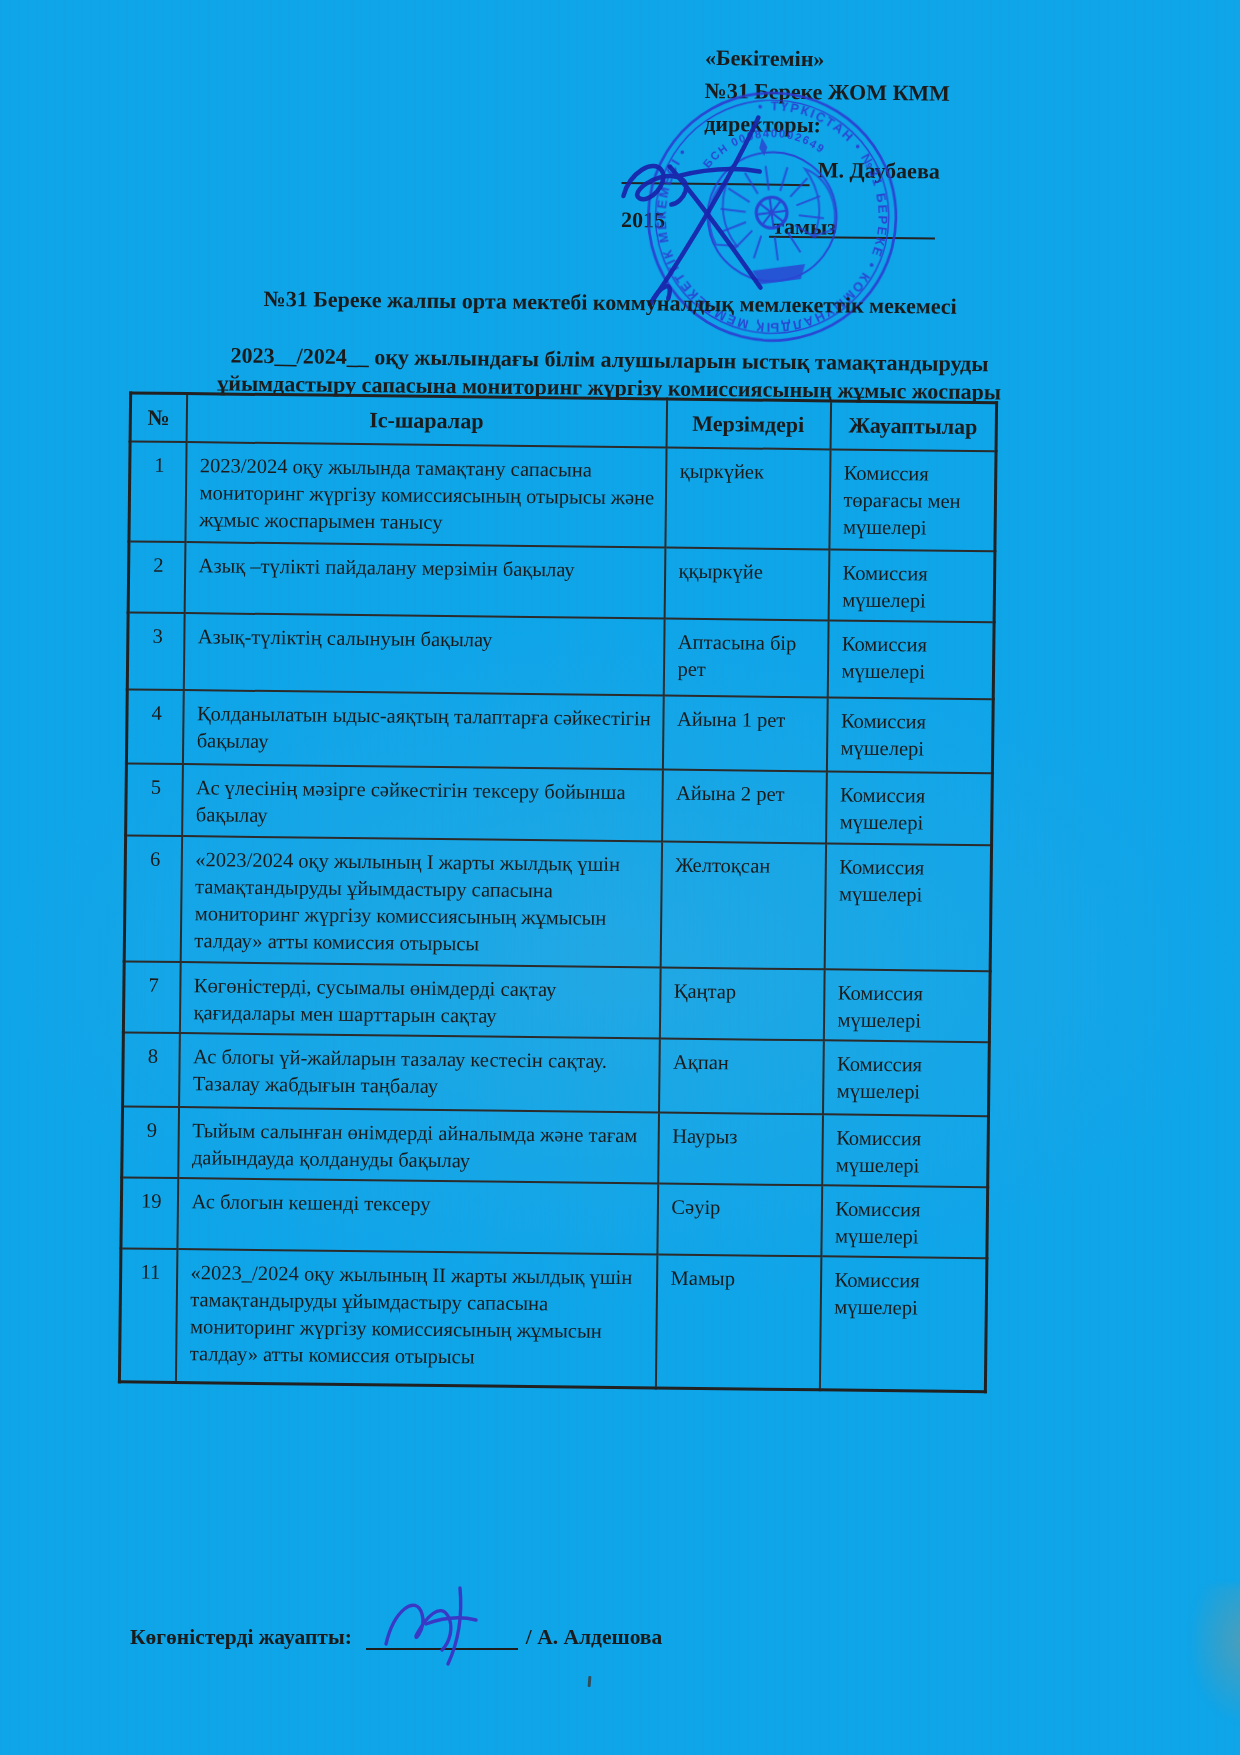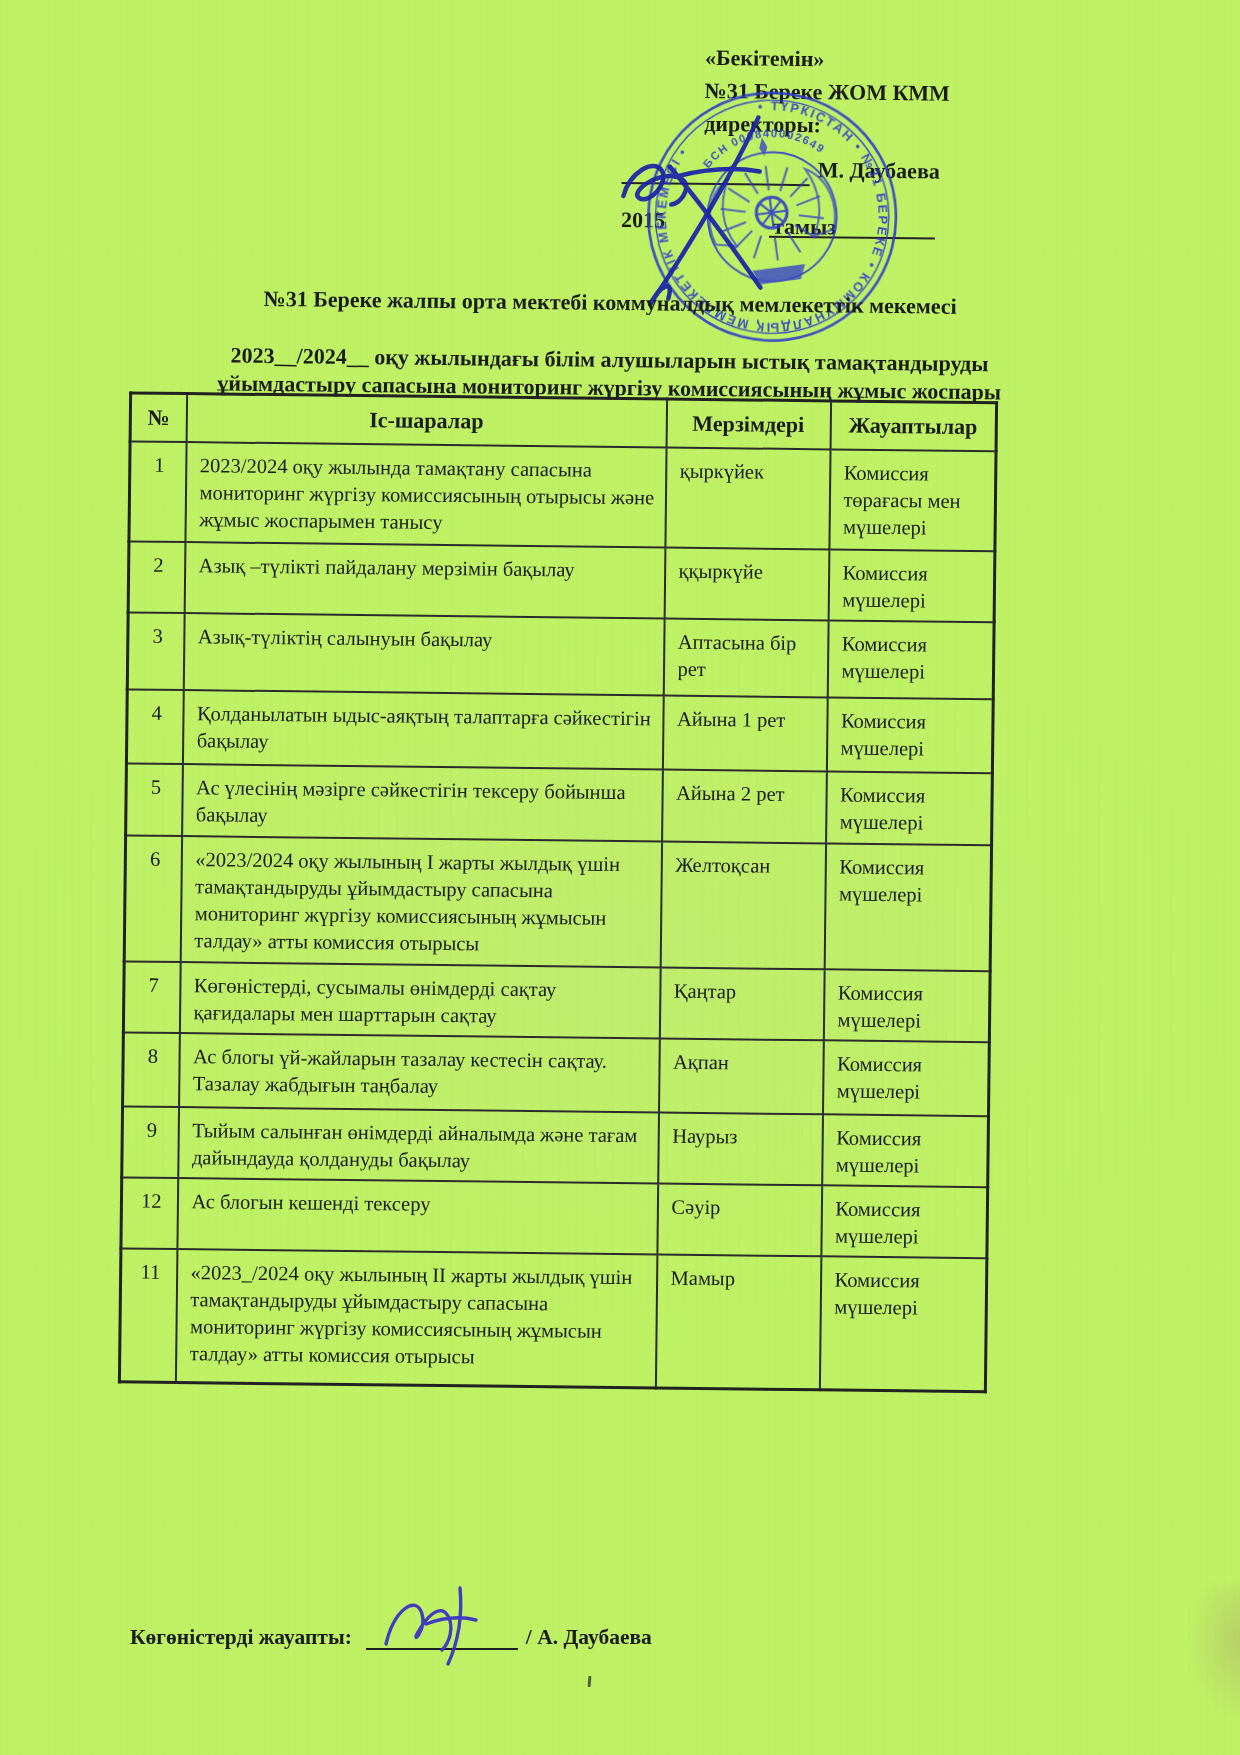--- a/index.html
+++ b/index.html
@@ -1,19 +1,19 @@
 <!DOCTYPE html>
 <html><head>
 <meta charset="utf-8">
 <style>
   html,body{margin:0;padding:0;}
   .page{
     position:relative;
     width:1240px;height:1755px;
-    background:#bef264;
+    background:#0ea5e9;
     font-family:"Liberation Serif","DejaVu Serif",serif;
     color:#1b1b1b;
     overflow:hidden;
   }
   .texture{
     position:absolute;inset:0;
     background:
       repeating-linear-gradient(90deg, rgba(120,110,100,0.018) 0 2px, transparent 2px 9px),
       radial-gradient(ellipse 900px 500px at 50% 55%, rgba(200,195,185,0.10), transparent 70%);
     pointer-events:none;
@@ -236,38 +236,38 @@
           <td>Ақпан</td>
           <td>Комиссия мүшелері</td>
         </tr>
         <tr>
           <td class="c-num">9</td>
           <td>Тыйым салынған өнімдерді айналымда және тағам дайындауда қолдануды бақылау</td>
           <td>Наурыз</td>
           <td>Комиссия мүшелері</td>
         </tr>
         <tr>
-          <td class="c-num">12</td>
+          <td class="c-num">19</td>
           <td>Ас блогын кешенді тексеру</td>
           <td>Сәуір</td>
           <td>Комиссия мүшелері</td>
         </tr>
         <tr>
           <td class="c-num">11</td>
           <td>«2023_/2024 оқу жылының II жарты жылдық үшін тамақтандыруды ұйымдастыру сапасына мониторинг жүргізу комиссиясының жұмысын талдау» атты комиссия отырысы</td>
           <td>Мамыр</td>
           <td>Комиссия мүшелері</td>
         </tr>
       </tbody>
     </table>
   </div>
 
   <div class="footer-row">
     <span>Көгөністерді жауапты:</span><span class="f-line"></span><span>/</span>
-    <span>А. Даубаева</span>
+    <span>А. Алдешова</span>
     <svg class="f-sign-svg" width="170" height="90" viewBox="0 0 170 90">
       <g stroke="#3c34c4" stroke-width="3.4" fill="none" stroke-linecap="round" opacity="0.95">
         <path d="M 18 64 C 26 30 48 14 54 34 C 59 50 42 66 50 52 C 58 38 72 22 80 36 C 86 47 82 62 74 70"></path>
         <path d="M 92 8 C 94 30 92 58 80 84"></path>
         <path d="M 58 44 C 74 38 92 36 108 40"></path>
       </g>
     </svg>
   </div>
 
   <div class="stray-mark"></div>

